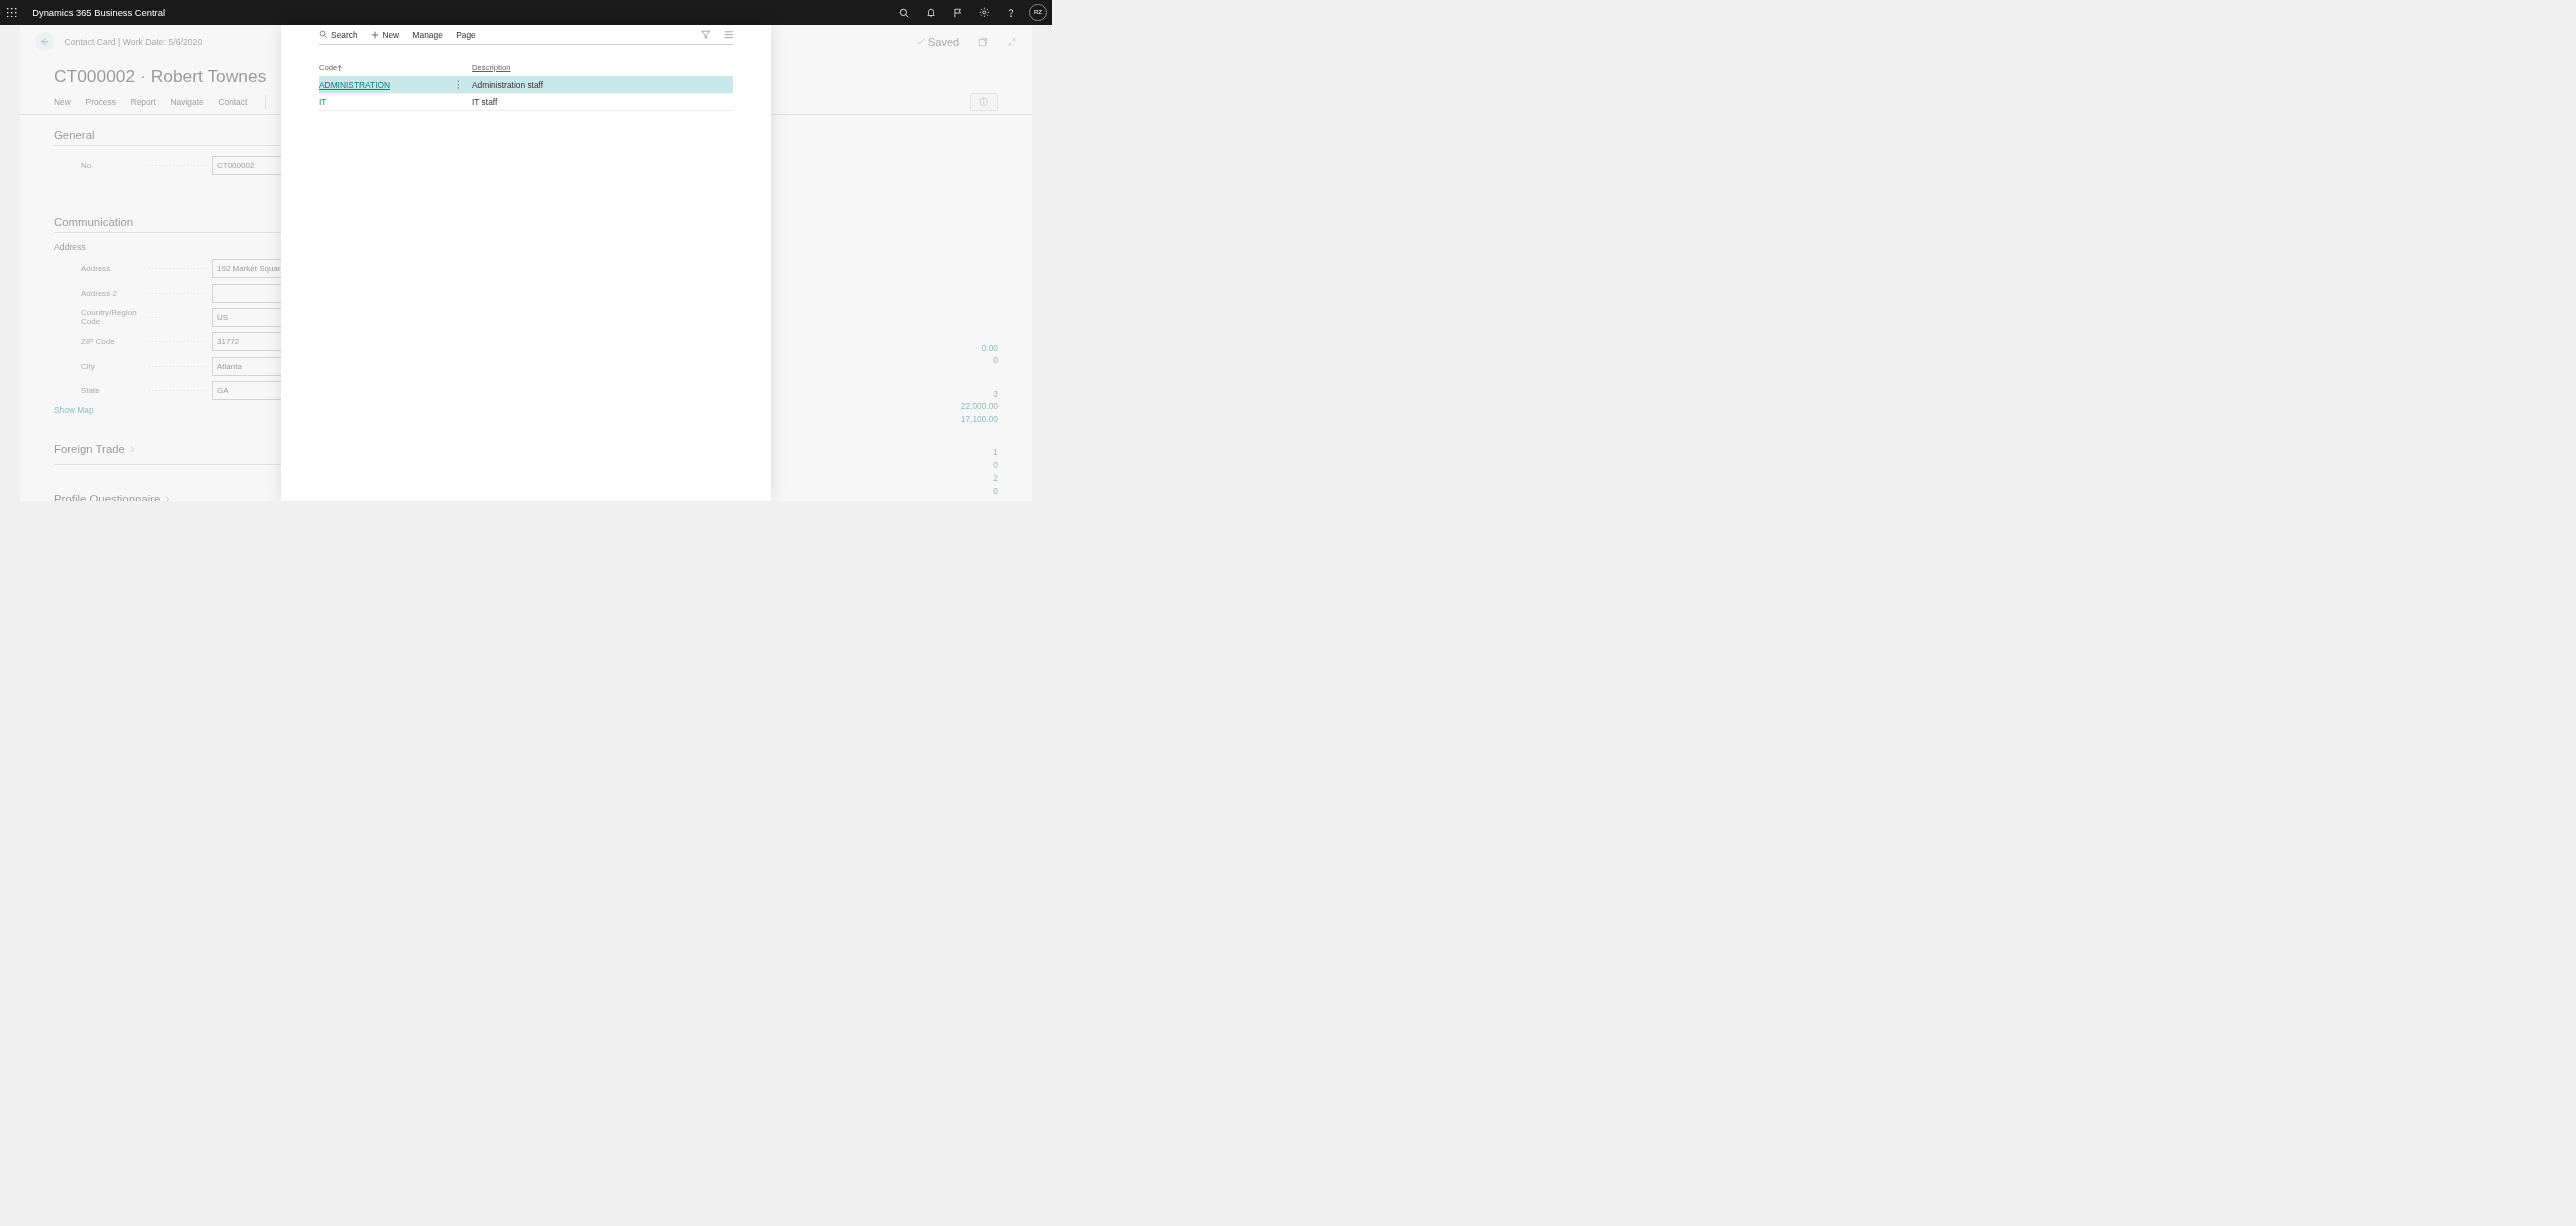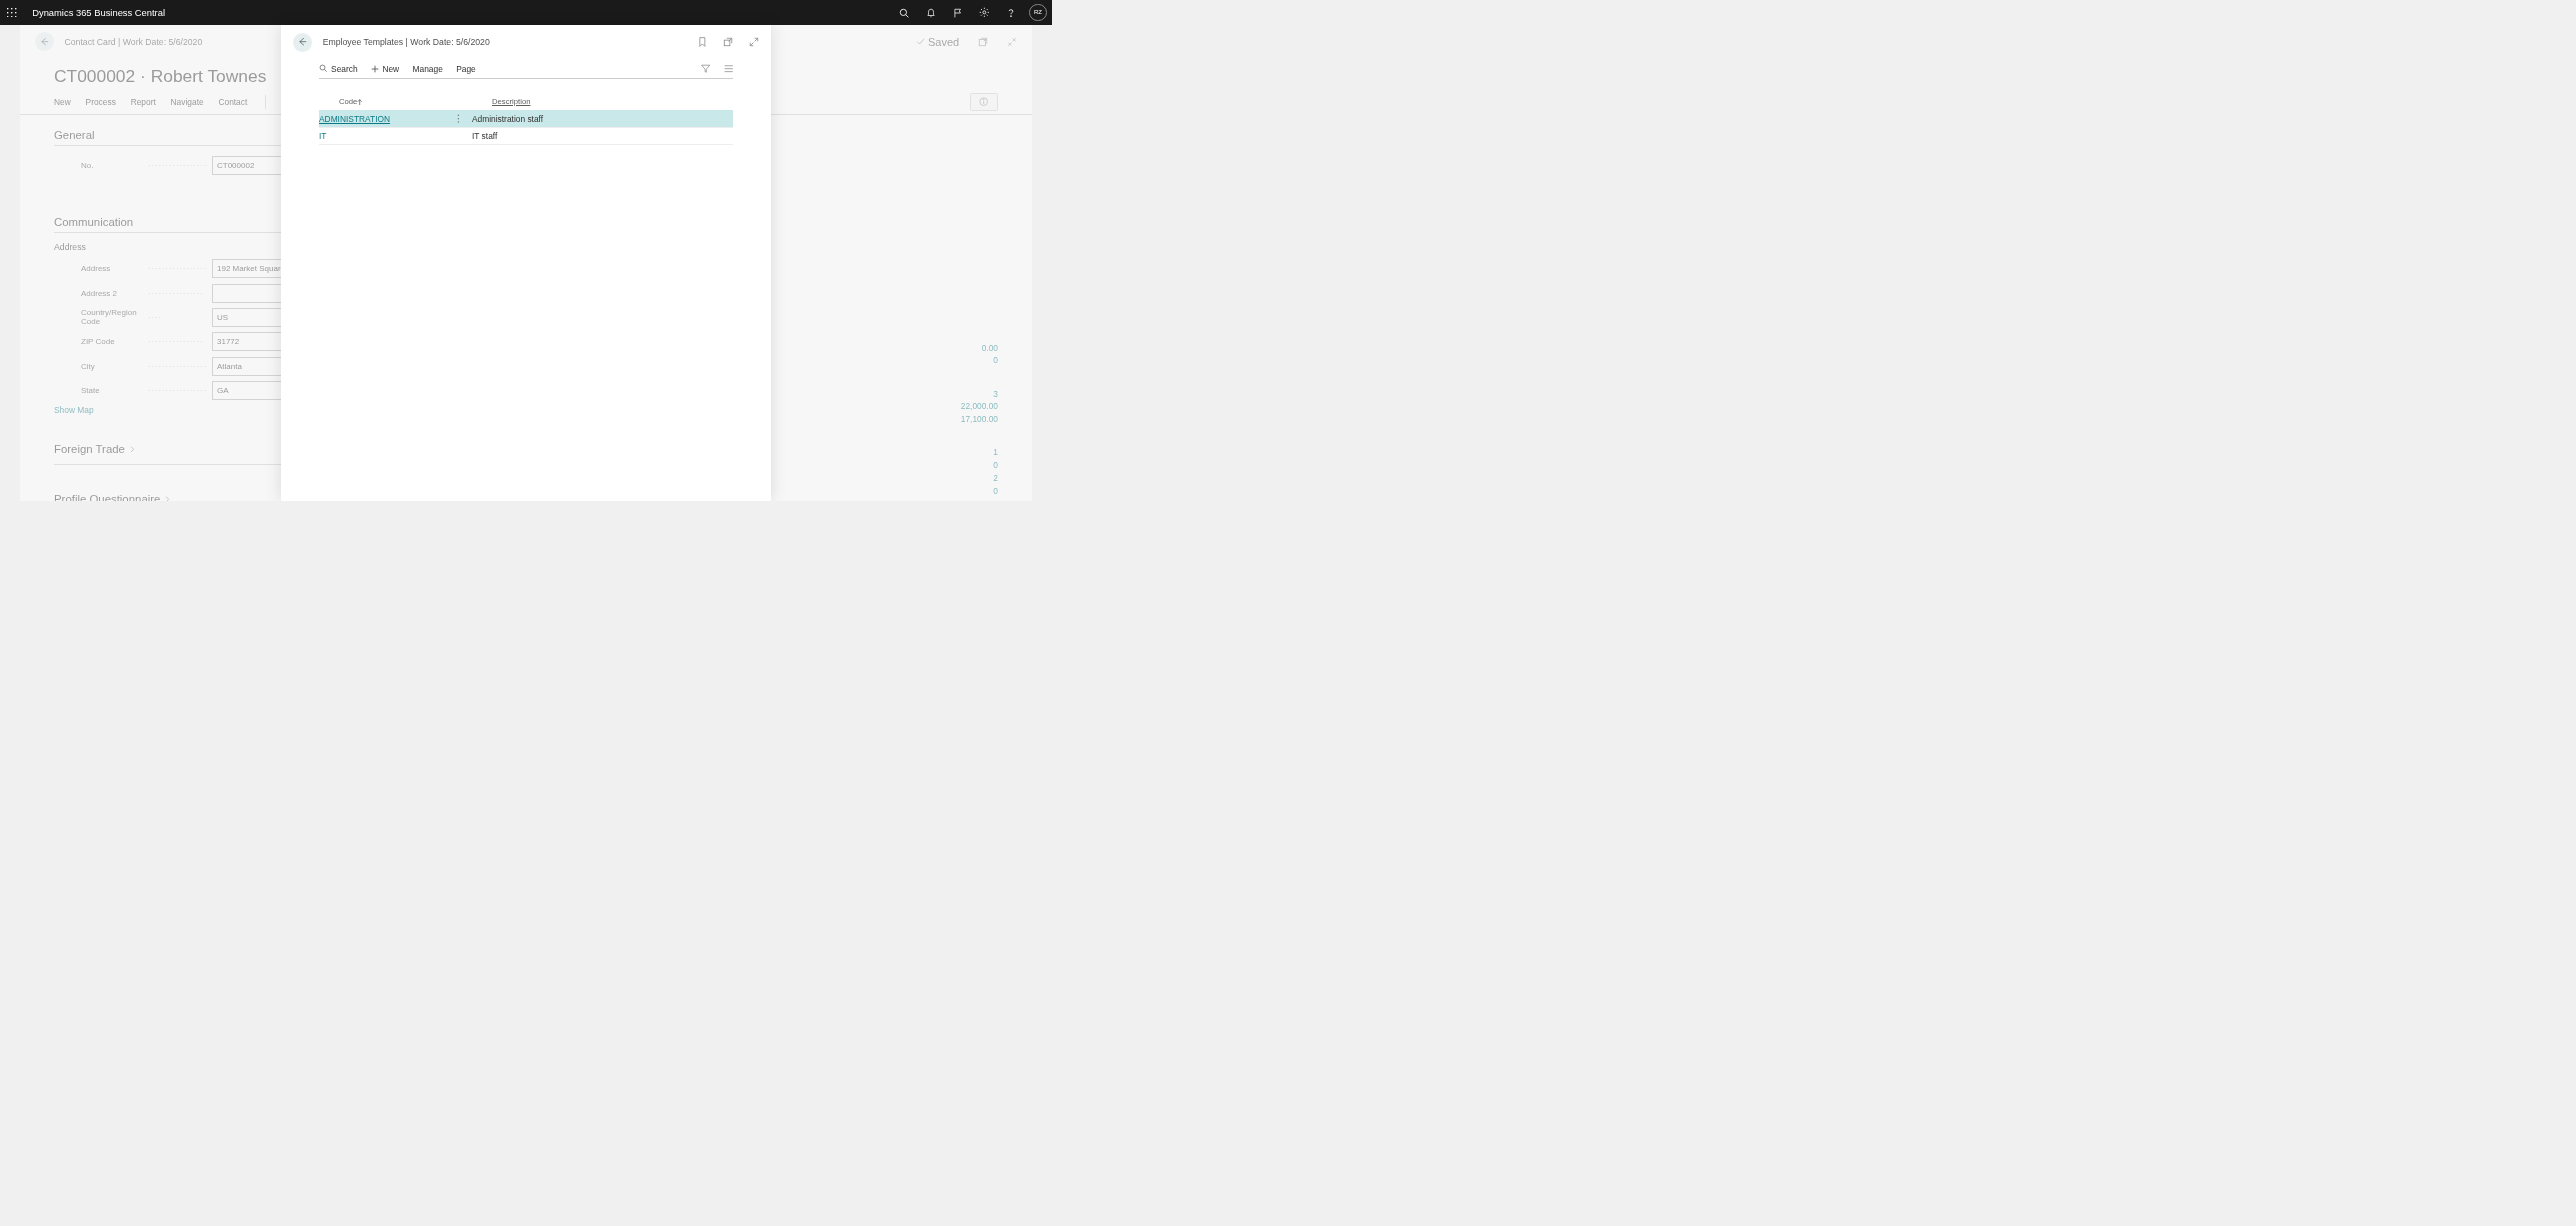--- a/index.html
+++ b/index.html
@@ -77,21 +77,21 @@
 .dlg-crumb .back-btn { margin-right:10.7px; }
 .dlg-crumb-actions { margin-left:auto; display:flex; gap:16px; color:#808080; }
 .dlg-crumb-actions svg { cursor:pointer; }
 
 .dlg-tools { display:flex; align-items:center; height:20px; margin:0 38px 0 38px; border-bottom:0.7px solid #ccc; gap:13.4px; font-size:8.4px; color:#323130; }
 .dlg-tools .t { display:flex; align-items:center; gap:3.4px; cursor:pointer; }
 .dlg-tools .rt { margin-left:auto; display:flex; gap:13.4px; color:#808080; }
 
 .dlg-table { margin: 0 38px; }
 .dlg-th { display:flex; height:31px; align-items:flex-end; font-size:7.7px; color:#606060; padding-bottom:4px; }
-.dlg-th .c1 { width:153px; display:flex; align-items:flex-end; gap:0;margin-left:20px; }
+.dlg-th .c1 { width:153px; display:flex; align-items:flex-end; gap:0; }
 .dlg-th .c2 { flex:1;text-decoration:underline; }
 .dlg-row { display:flex; align-items:center; height:17.4px; font-size:8.4px; border-top:0.7px solid #eee; }
 .dlg-row.sel { background:#c9e8e9; border-top-color:#c9e8e9; }
 .dlg-row .c1 { width:153px; display:flex; align-items:center; }
 .dlg-row .c1 a { color:#0e7a85; text-decoration:underline; cursor:pointer; }
 .dlg-row.sel .c1 a { font-weight:400; }
 .dlg-row .rmenu { margin-left:auto; margin-right:12px; color:#808080; cursor:pointer; }
 .dlg-row .c2 { flex:1; color:#323130; }
 .dlg-row:last-child { border-bottom:0.7px solid #eee; }
 
@@ -349,42 +349,20 @@
           <span>No. of Mailing Groups</span>
           <span class="v">0</span>
         </div>
     </div>
   </div>
 
   <div class="scrim"></div>
 </div>
 
 <div class="dlg">
-  <div class="dlg-crumb">
-    <div class="back-btn">
-      <svg width="9.4" height="9.4" viewBox="0 0 16 16" stroke="#5a6f73" stroke-width="1.5" fill="none">
-          <path d="M10 2 L3 8 L10 14"></path>
-          <line x1="3" y1="8" x2="14" y2="8"></line>
-        </svg>
-    </div>
-    <span>Employee Templates | Work Date: 5/6/2020</span>
-    <div class="dlg-crumb-actions">
-      <svg width="8.7" height="10" viewBox="0 0 12 16" stroke="#808080" stroke-width="1.2" fill="none">
-          <path d="M2 1 L10 1 L10 15 L6 11 L2 15 Z"></path>
-        </svg>
-      <svg width="10" height="10" viewBox="0 0 16 16" stroke="#808080" stroke-width="1.2" fill="none">
-          <rect x="2" y="5" width="9" height="9"></rect>
-          <path d="M6 2 L14 2 L14 10"></path>
-          <path d="M14 2 L9 7"></path>
-        </svg>
-      <svg width="10" height="10" viewBox="0 0 16 16" stroke="#808080" stroke-width="1.2" fill="none">
-          <path d="M9 2 L14 2 L14 7 M14 2 L9 7 M7 14 L2 14 L2 9 M2 14 L7 9"></path>
-        </svg>
-    </div>
-  </div>
 
   <div class="dlg-tools">
     <div class="t">
       <svg width="8.7" height="8.7" viewBox="0 0 16 16" stroke="#606060" stroke-width="1.4" fill="none">
           <circle cx="6.5" cy="6.5" r="4.5"></circle>
           <line x1="10" y1="10" x2="14" y2="14"></line>
         </svg>
       <span>Search</span>
     </div>
     <div class="t">

